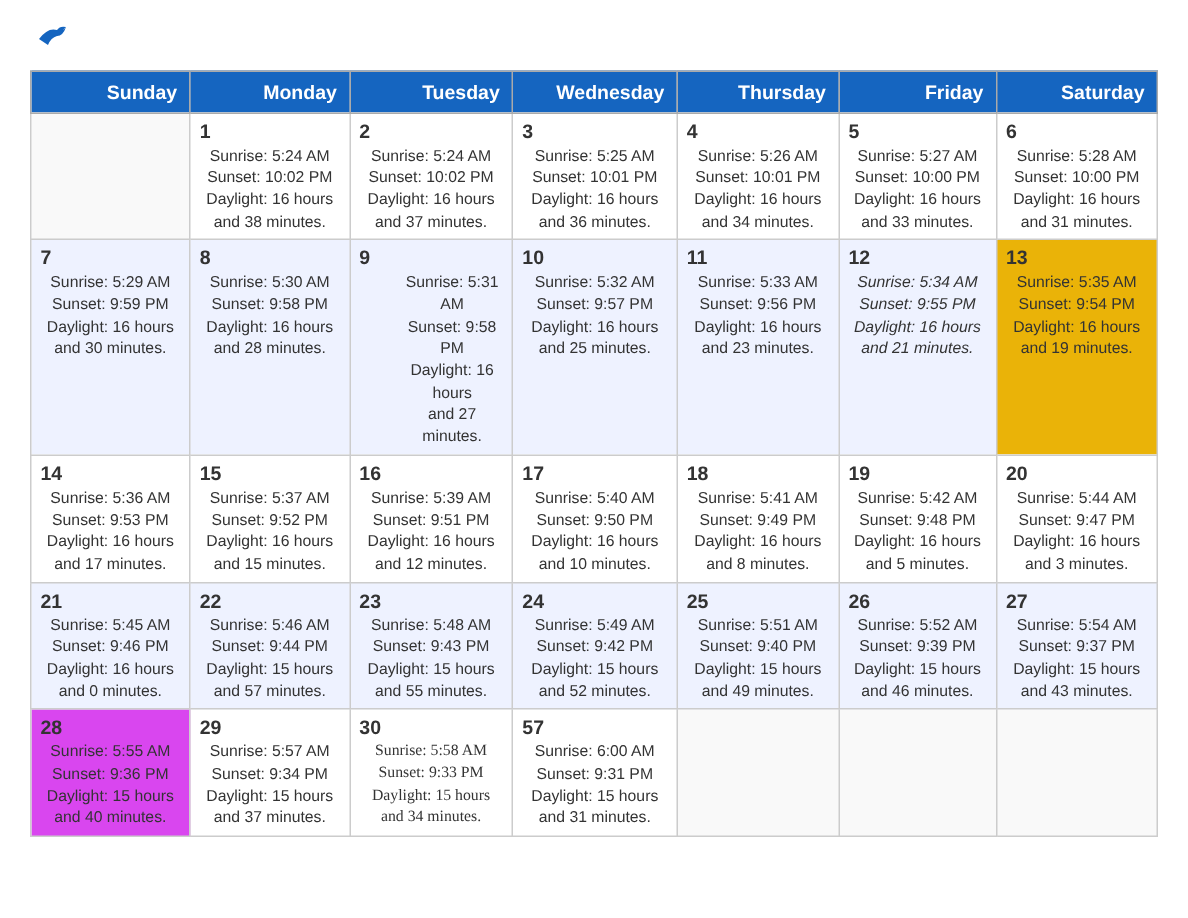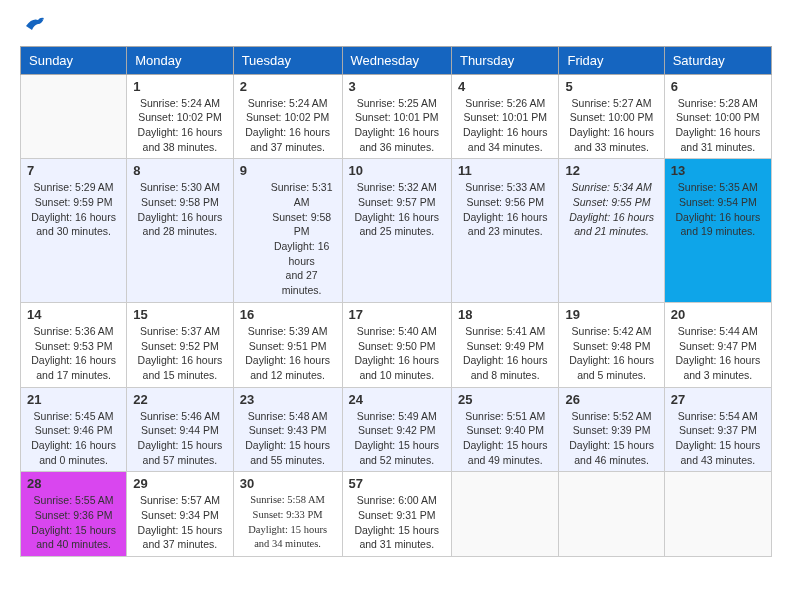--- a/index.html
+++ b/index.html
@@ -4,21 +4,21 @@
   <style>
     * { box-sizing: border-box; margin: 0; padding: 0; }
     body { font-family: Arial, sans-serif; background: #fff; width: 792px; min-height: 612px; }
     .container { padding: 16px 20px; }
     .header-top { display: flex; justify-content: space-between; align-items: flex-start; margin-bottom: 4px; }
     .logo { display: flex; flex-direction: column; align-items: flex-start; }
     .title-section { text-align: right; }
     .month-year { font-size: 42px; font-weight: bold; color: #333; line-height: 1; }
     .location { font-size: 16px; color: #555; margin-top: 2px; }
     .calendar { width: 100%; border-collapse: collapse; margin-top: 8px; }
-    .calendar th { background: #1565c0; color: #fff; text-align: left; padding: 6px 8px; font-size: 13px; font-weight: normal; border: 1px solid #aaa; }
+    .calendar th { background: #1565c0; color: #fff; text-align: right; padding: 6px 8px; font-size: 13px; font-weight: bold; border: 1px solid #aaa; }
     .calendar td { vertical-align: top; padding: 4px 6px; border: 1px solid #ccc; font-size: 11px; color: #333; width: 113px; min-height: 80px; }
     .day-number { font-size: 13px; font-weight: bold; margin-bottom: 2px; }
     .day-info { font-size: 10.5px; line-height: 1.4; color: #333; text-align: center; }
     .empty-cell { background: #f9f9f9; }
     tr:nth-child(even) td { background: #f0f4ff; }
     tr:nth-child(odd) td { background: #fff; }
     .calendar thead tr th { background: #1565c0; }
     .logo-wrapper { display: flex; align-items: center; gap: 4px; }
     .logo-text-general { color: #333; font-size: 20px; font-weight: bold; }
     .logo-text-blue { color: #1565c0; font-size: 20px; font-weight: bold; }
@@ -144,21 +144,21 @@
 Daylight: 16 hours
 and 23 minutes.</div>
           </td>
           <td style="background: rgb(238, 242, 255);">
             <div class="day-number">12</div>
             <div class="day-info" style="white-space: pre-line; font-style: italic;">Sunrise: 5:34 AM
 Sunset: 9:55 PM
 Daylight: 16 hours
 and 21 minutes.</div>
           </td>
-          <td style="background: #0ea5e9;">
+          <td style="background: #eab308;">
             <div class="day-number">13</div>
             <div class="day-info" style="white-space: pre-line;">Sunrise: 5:35 AM
 Sunset: 9:54 PM
 Daylight: 16 hours
 and 19 minutes.</div>
           </td>
         </tr>
         <tr>
           <td style="background: rgb(255, 255, 255);">
             <div class="day-number">14</div>

